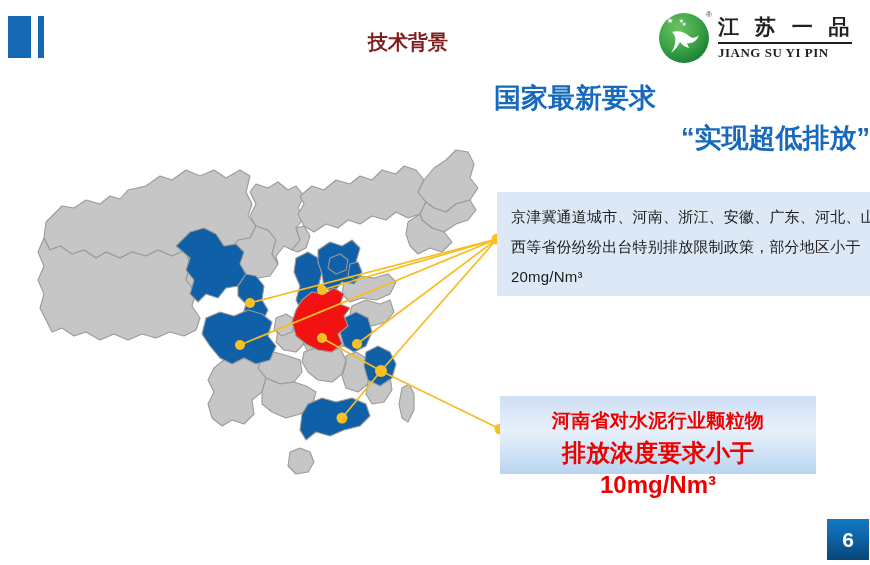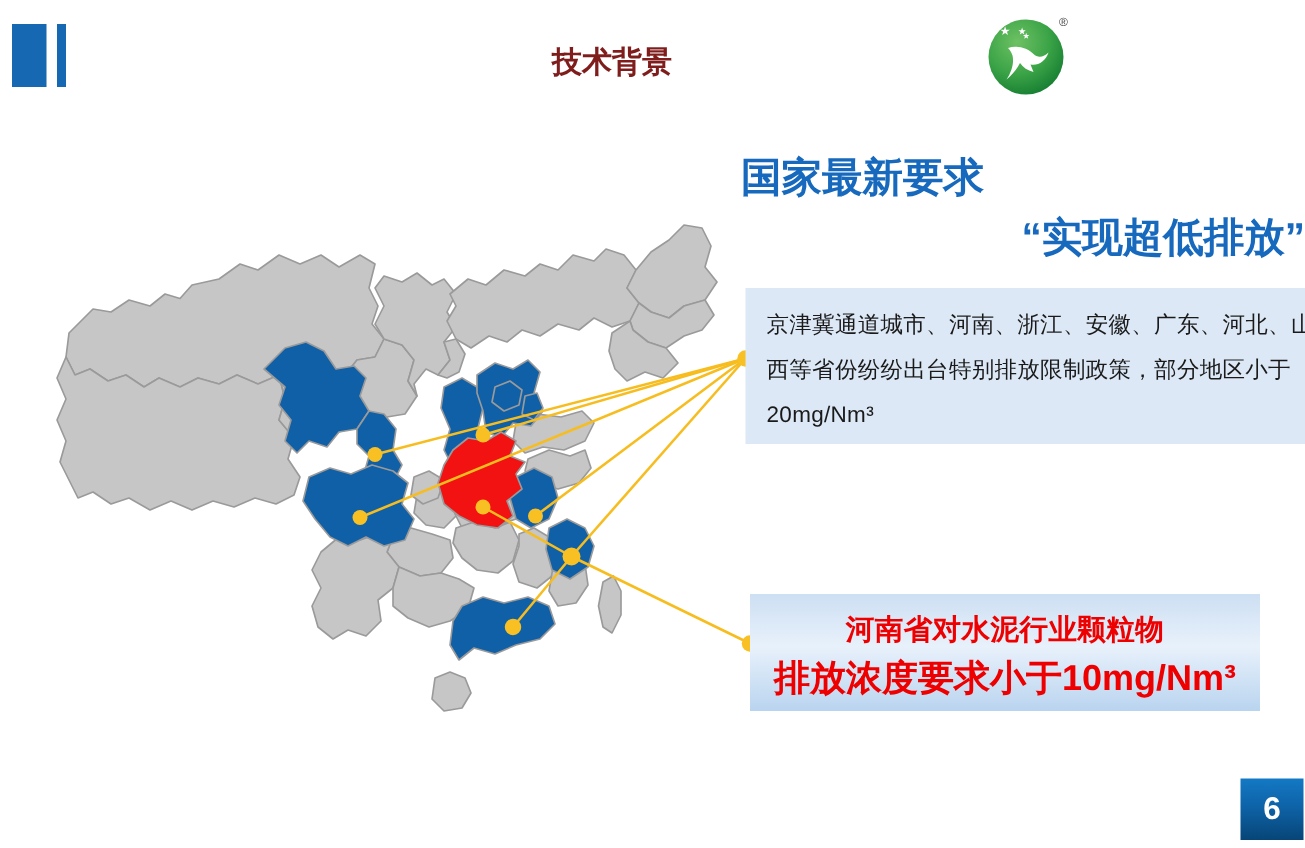--- a/index.html
+++ b/index.html
@@ -115,21 +115,21 @@
   #headline {
     position: absolute;
     left: 484px;
     top: 78px;
     width: 386px;
     color: #1769bd;
     font-weight: bold;
     font-size: 27px;
     line-height: 40px;
   }
-  #headline-l1 { padding-left: 10px; margin-top: 20px; }
+  #headline-l1 { padding-left: 10px; }
   #headline-l2 { padding-left: 56px; text-align: right; }
 
   #note-box {
     position: absolute;
     left: 497px;
     top: 192px;
     width: 404px;
     height: 104px;
     background: #dce8f6;
     box-sizing: border-box;
@@ -139,21 +139,21 @@
     font-size: 15px;
     color: #1a1a1a;
     line-height: 30px;
     letter-spacing: 0.2px;
   }
 
   #callout-box {
     position: absolute;
     left: 500px;
     top: 396px;
-    width: 340px;
+    width: 316px;
     height: 78px;
     background: linear-gradient(180deg, #cddff3 0%, #e8f1fb 45%, #b9d4ef 100%);
     box-sizing: border-box;
     padding: 9px 8px 0 8px;
     text-align: center;
   }
   #callout-text {
     font-size: 19px;
     font-weight: bold;
     color: #ee0000;
@@ -204,20 +204,25 @@
             <stop offset="100%" stop-color="#127a2f"></stop>
           </radialGradient>
         </defs>
         <circle cx="26" cy="26" r="25" fill="url(#lgGrad)"></circle>
         <path d="M13 13 l3.2 2.1 -1.2 -3.6 3.1 -2.2 -3.9 0 -1.2 -3.7 -1.2 3.7 -3.9 0 3.1 2.2 -1.2 3.6z" fill="#ffffff" transform="translate(4,2) scale(0.62)"></path>
         <path d="M24 10 l2.6 1.7 -1 -2.9 2.5 -1.8 -3.1 0 -1 -3 -1 3 -3.1 0 2.5 1.8 -1 2.9z" fill="#ffffff" transform="translate(9,4) scale(0.6)"></path>
         <path d="M33 12 l2.3 1.5 -0.9 -2.6 2.2 -1.6 -2.8 0 -0.8 -2.7 -0.9 2.7 -2.8 0 2.2 1.6 -0.9 2.6z" fill="#ffffff" transform="translate(7,6) scale(0.58)"></path>
         <path d="M14 20 C20 18 27 20 31 24 C34 27 38 26 41 23 C39 29 34 32 29 31 L31 36 C27 35 24 33 22 30 C20 34 17 38 13 41 C17 35 18 29 17 25 C16 22 15 21 14 20 Z" fill="#ffffff"></path>
       </svg>
       <div id="logo-reg">®</div>
+      <div id="logo-text">
+        <div id="logo-cn">江 苏 一 品</div>
+        <div id="logo-rule"></div>
+        <div id="logo-en">JIANG SU YI PIN</div>
+      </div>
     </div>
   </div>
 
   <div id="map-wrap">
     <svg id="map-svg" width="520" height="390" viewBox="0 140 520 390">
       <g stroke="#9a9a9a" stroke-width="1.1" stroke-linejoin="round">
 
         <path fill="#c6c6c6" d="M46 222 L62 206 L74 208 L86 200 L100 204 L110 196 L120 199 L128 190 L146 186 L160 176 L172 180 L186 170 L200 176 L214 170 L226 178 L240 170 L250 176 L246 192 L252 204 L248 216 L256 226 L250 238 L238 240 L230 250 L214 248 L200 254 L186 250 L172 256 L158 250 L146 256 L132 252 L120 258 L106 252 L96 258 L84 250 L72 254 L60 246 L50 250 L44 238 Z"></path>
 
         <path fill="#c6c6c6" d="M44 238 L50 250 L60 246 L72 254 L84 250 L96 258 L106 252 L120 258 L132 252 L146 256 L158 250 L172 256 L186 250 L190 266 L186 280 L196 292 L192 306 L200 318 L196 330 L184 336 L170 332 L156 338 L142 334 L128 340 L114 334 L100 340 L86 332 L74 336 L62 328 L52 332 L46 320 L40 308 L44 294 L38 280 L44 266 L38 252 Z"></path>

